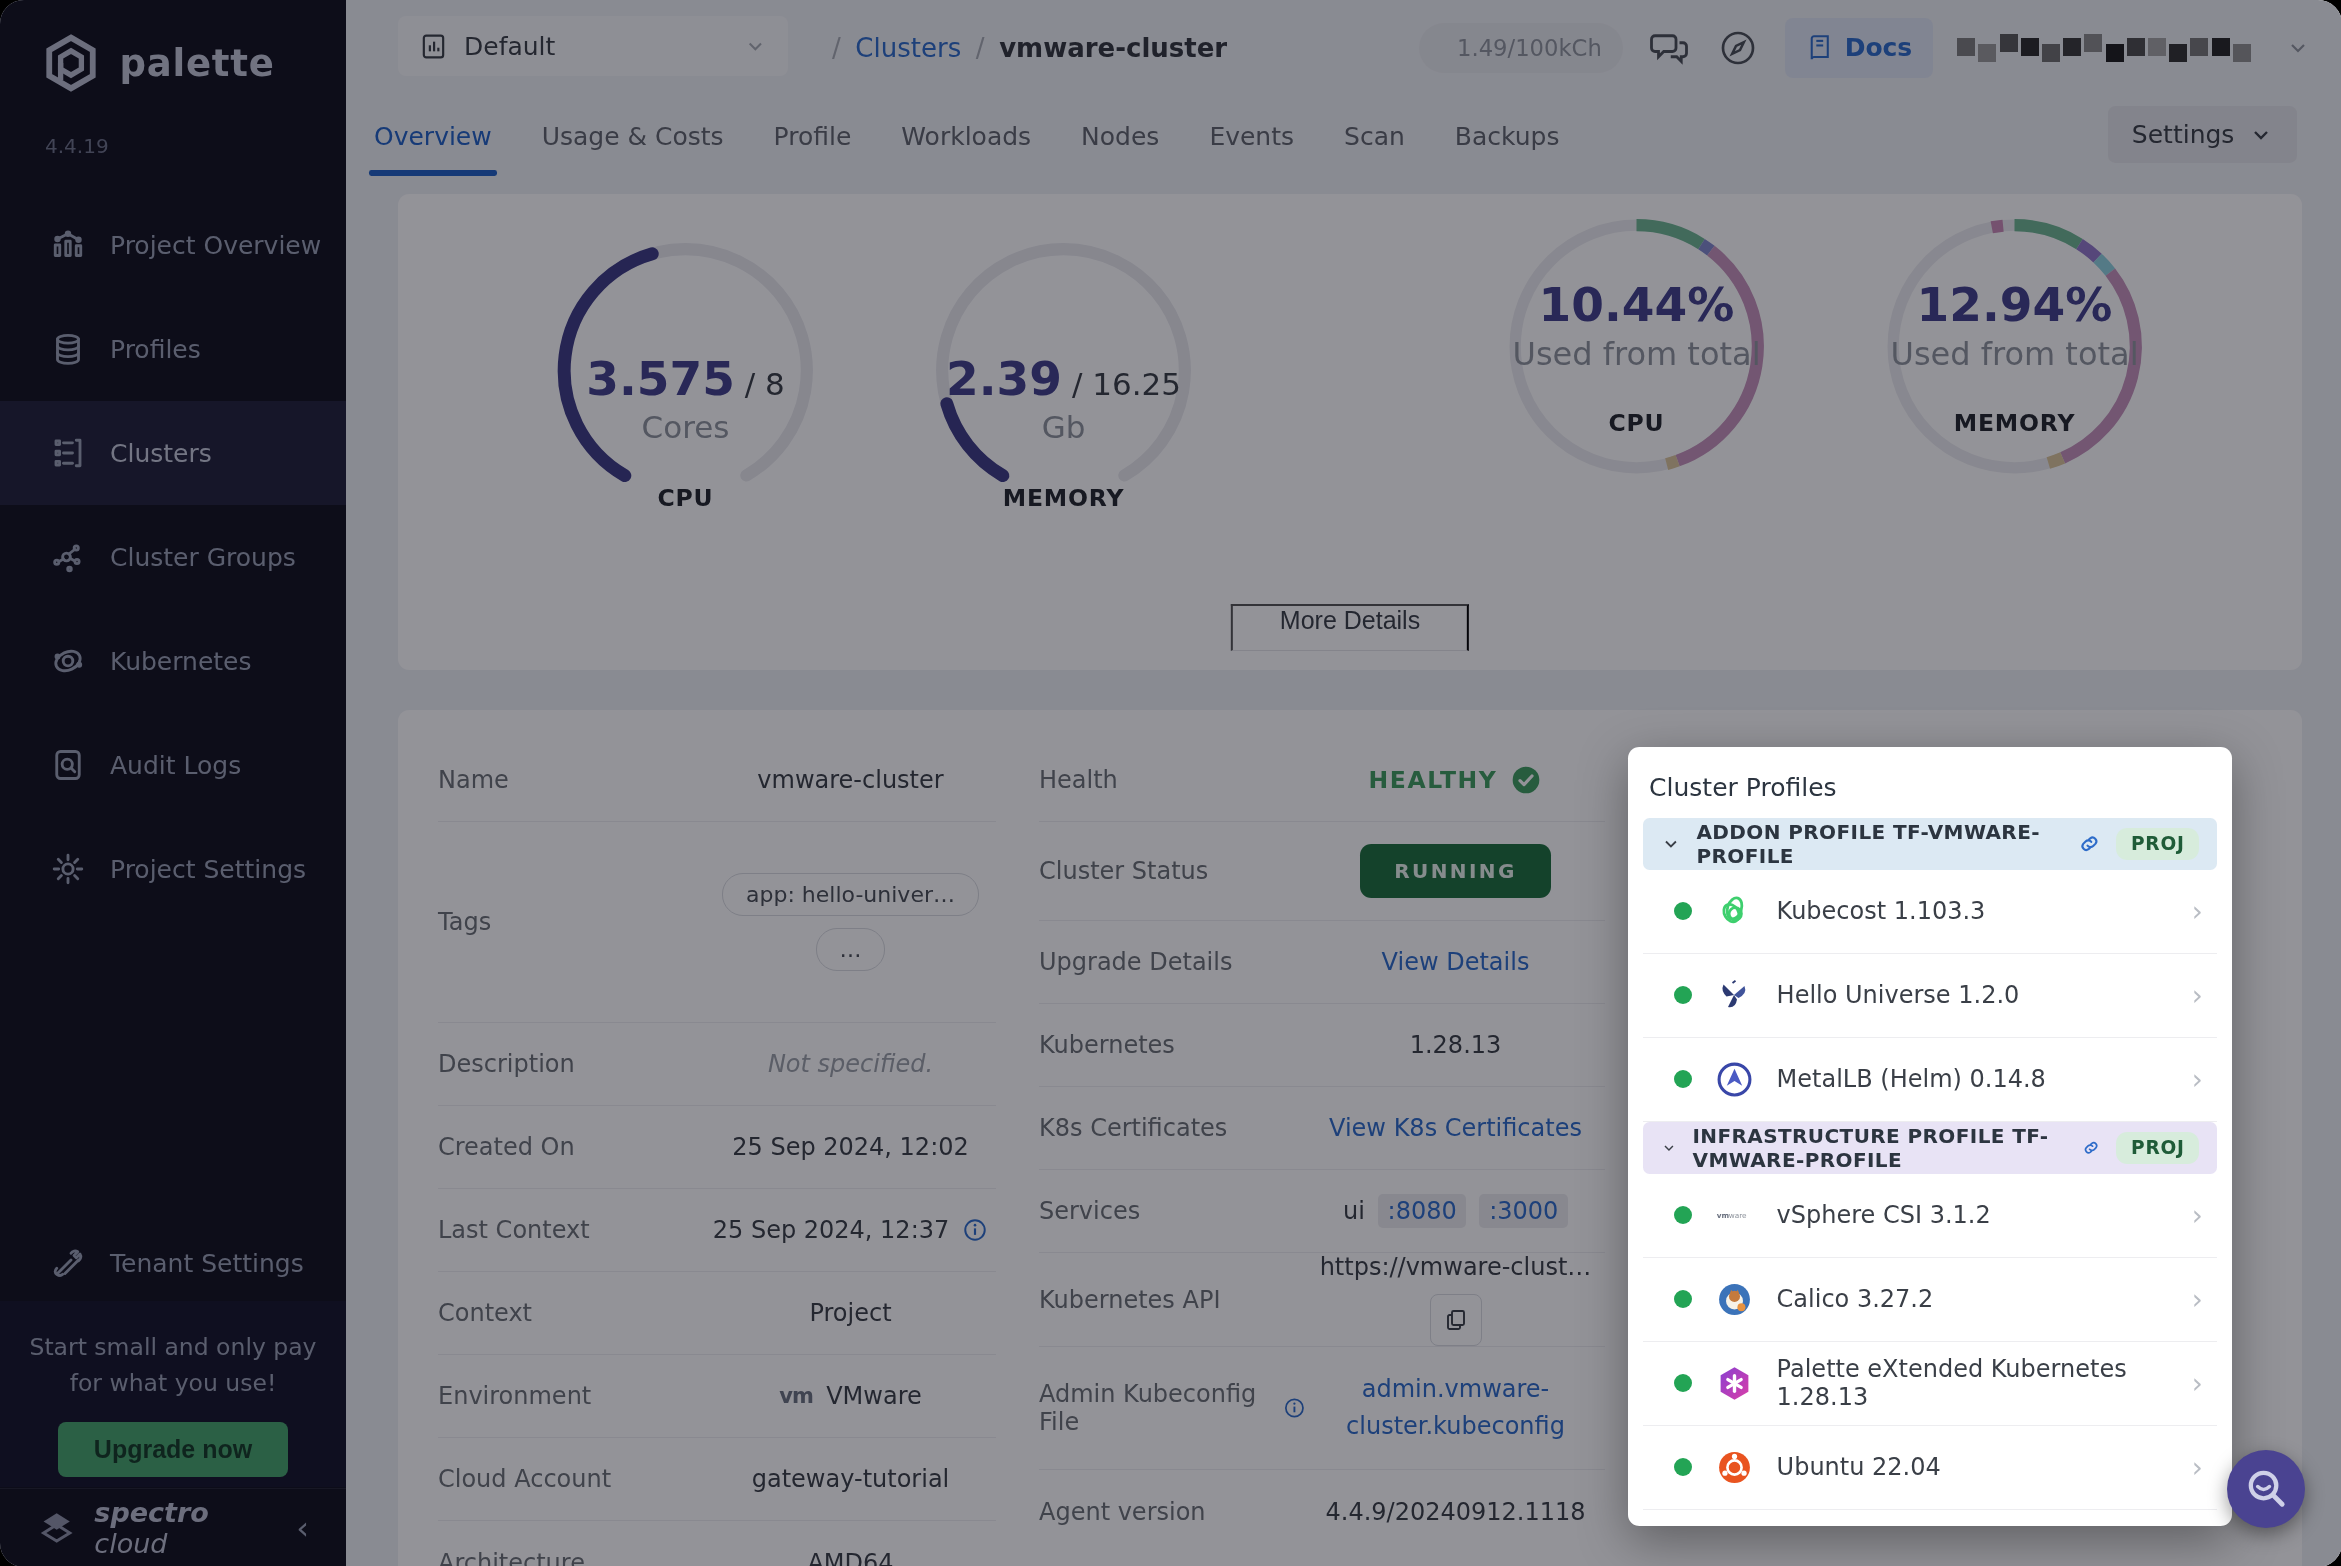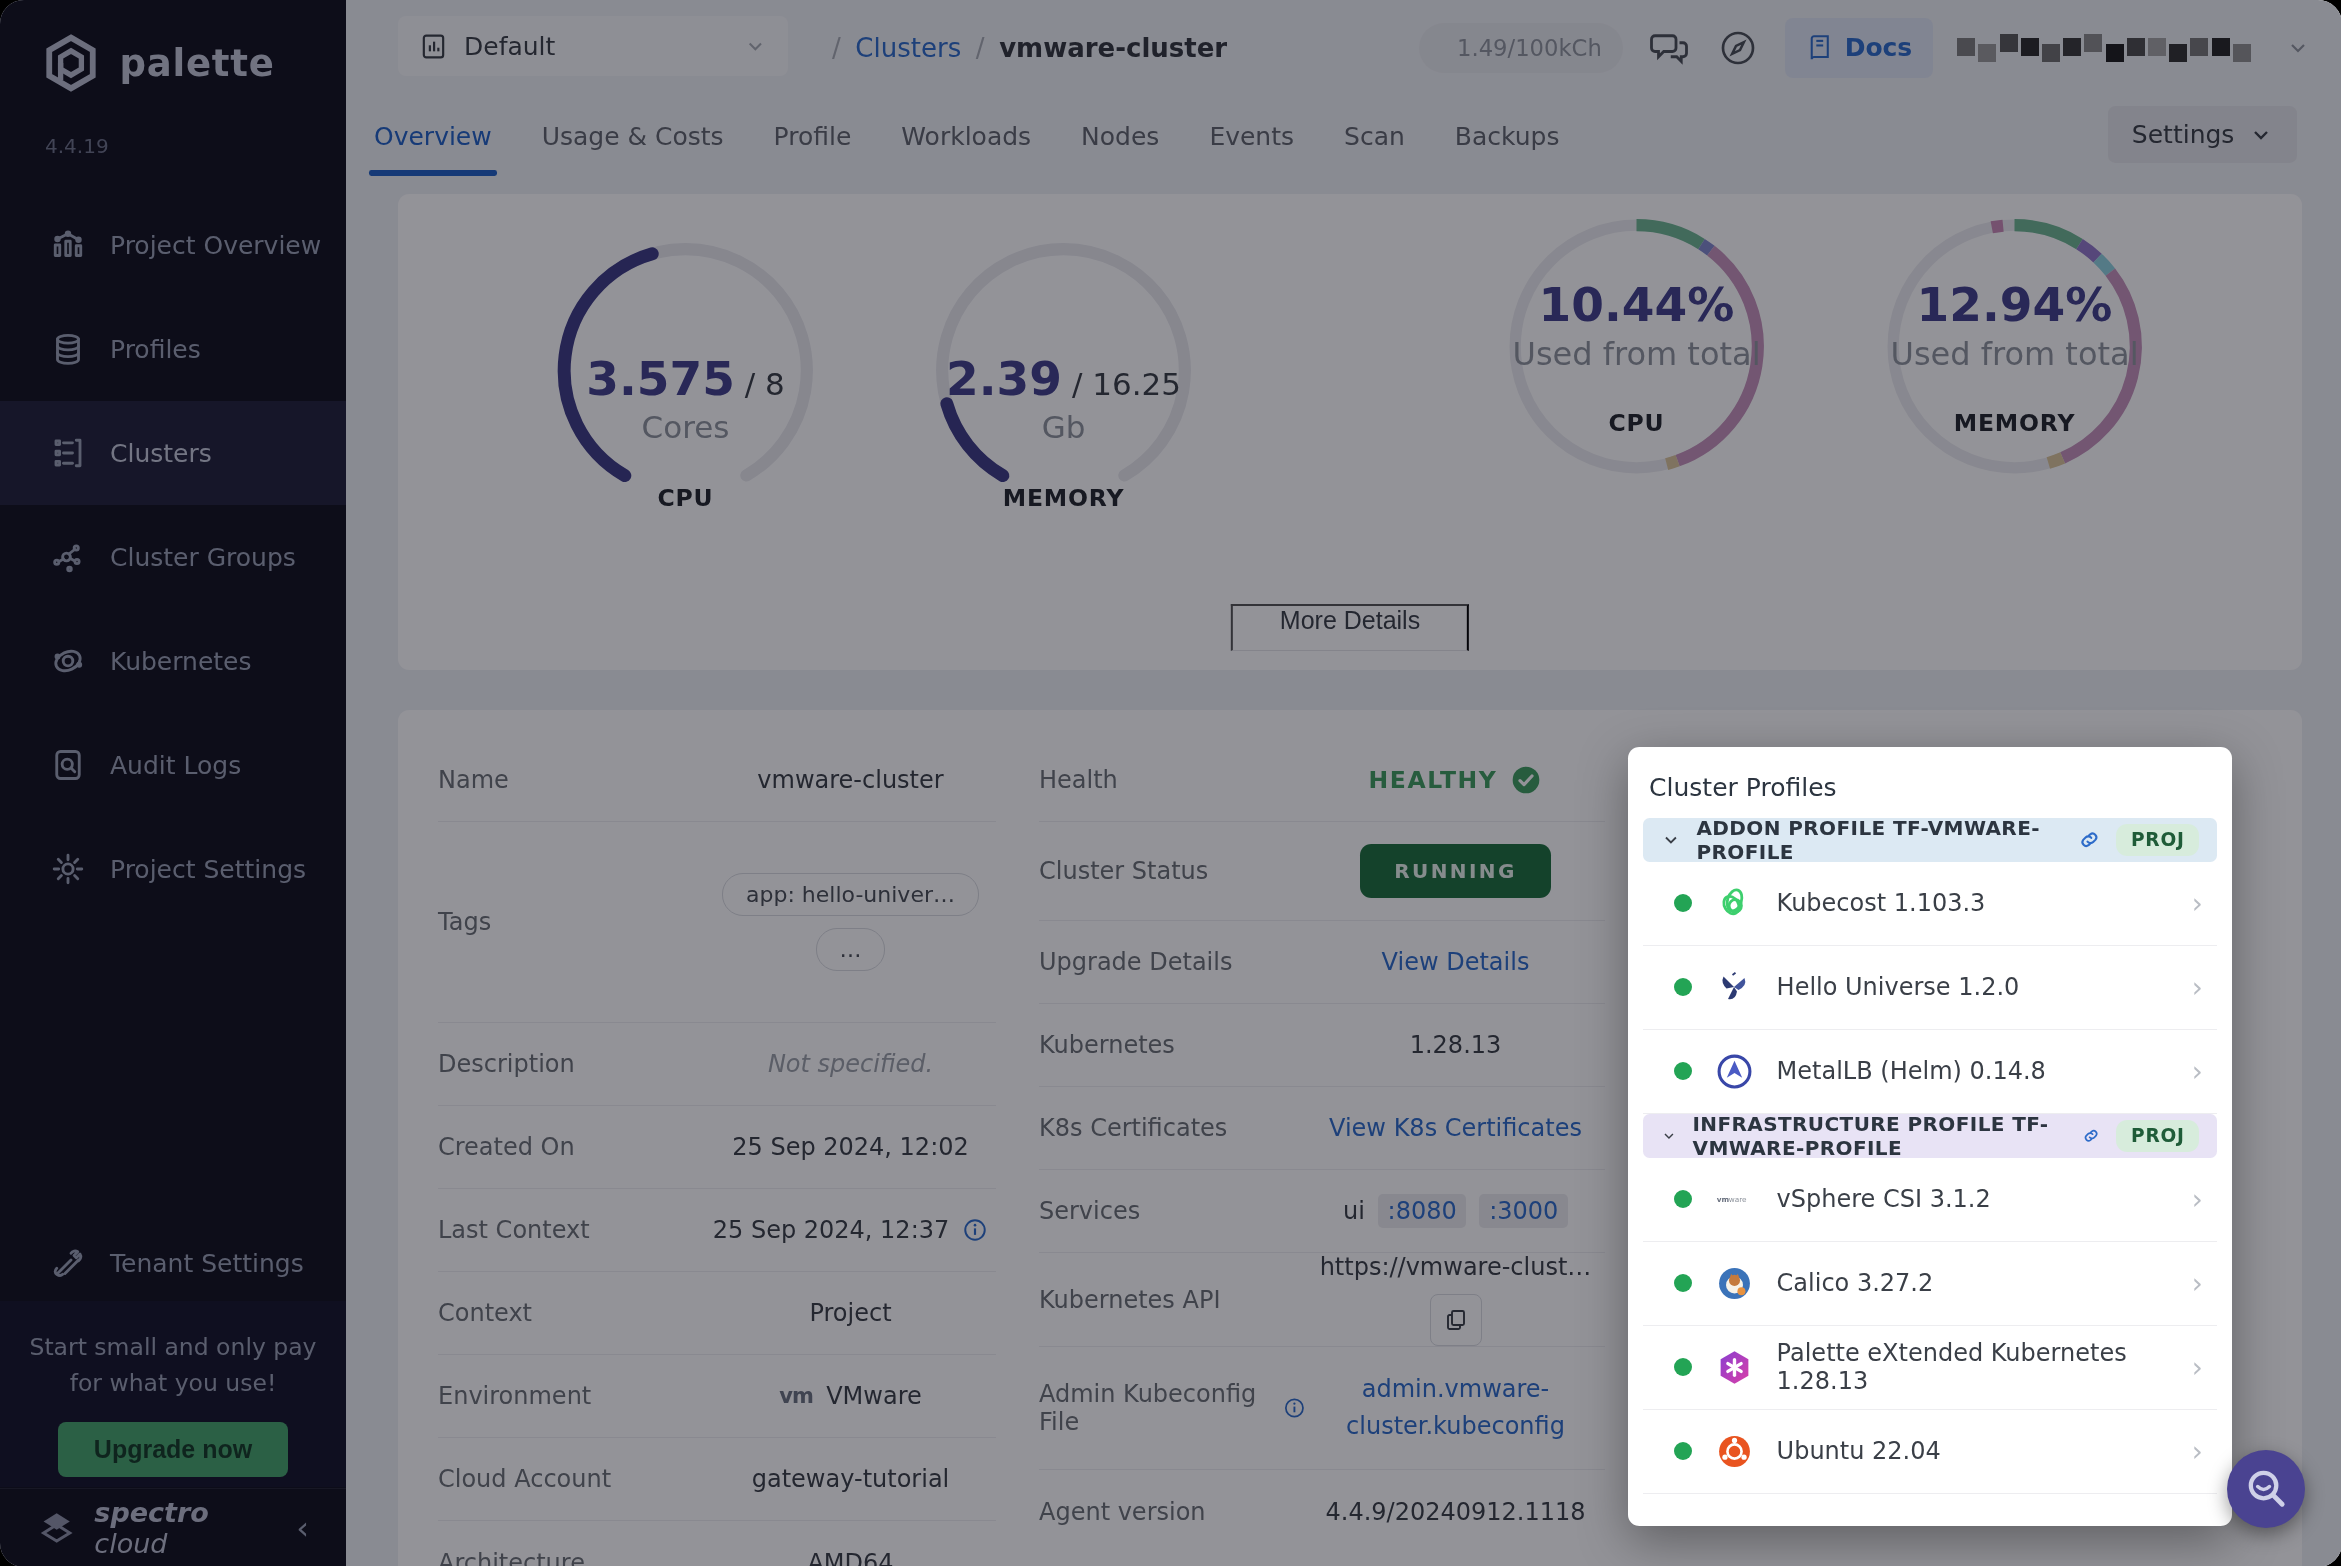--- a/index.html
+++ b/index.html
@@ -80,21 +80,21 @@
   .health-txt { color:#3f9d5f; font-weight:bold; letter-spacing:1.6px; font-size:23.5px; }
   .status-pill { background:#1e6f3e; color:#e8f3ec; font-size:20px; font-weight:bold; letter-spacing:2.4px; padding:14.6px 34px; border-radius:11.3px; }
   .port-chip { background:#ececef; border-radius:4.9px; padding:3.2px 9.7px; color:#2e6cc9; cursor:pointer; }
   .copy-btn { width:52px; height:52px; border:1.6px solid #d9dbe0; border-radius:8px; display:flex; align-items:center; justify-content:center; cursor:pointer; background:#fff; }
   .kube-link { color:#2e6cc9; line-height:1.55; cursor:pointer; }
 
   
   .scrim { position:absolute; inset:0; background:rgba(8,10,20,0.44); z-index:40; }
   .profiles-panel { position:absolute; left:1628px; top:747px; width:604px; height:779px; background:#fff; border-radius:11.3px; box-shadow:0 14.6px 49px rgba(0,0,0,0.35); z-index:50; padding:19.4px 14.6px 0; overflow:hidden; }
   .pp-title { font-size:25px; color:#2c3540; margin:6.5px 0 16px 6.5px; }
-  .pp-header { height:44px; border-radius:6.5px; display:flex; align-items:center; gap:16px; padding:0 18px; cursor:pointer; }
+  .pp-header { height:52px; border-radius:6.5px; display:flex; align-items:center; gap:16px; padding:0 18px; cursor:pointer; }
   .pp-header.blue { background:#dce9f3; }
   .pp-header.purple { background:#e8e3f5; }
   .pp-header .hdr-txt { font-size:20px; font-weight:bold; color:#2c3540; letter-spacing:0.4px; }
   .proj-badge { background:#d7ecdc; color:#1f5c38; font-size:18.6px; font-weight:bold; letter-spacing:0.8px; padding:5.7px 14.6px; border-radius:11.3px; }
   .pp-item { display:flex; align-items:center; height:84px; border-bottom:0.8px solid #ededf0; padding:0 14.6px 0 31px; gap:24px; cursor:pointer; }
   .pp-item .dot { width:18px; height:18px; border-radius:50%; background:#23a455; flex:0 0 18px; }
   .pp-item .app-ic { width:37px; height:37px; flex:0 0 37px; display:flex; align-items:center; justify-content:center; }
   .pp-item .nm { font-size:24px; color:#3a3f47; }
   .pp-item .chevr { margin-left:auto; color:#b9bdc4; font-size:27.5px; }
   .fab { position:absolute; left:2227px; top:1450px; width:78px; height:78px; border-radius:50%; background:#4a4391; z-index:60; display:flex; align-items:center; justify-content:center; cursor:pointer; box-shadow:0 6.5px 19.4px rgba(0,0,0,0.4); }

